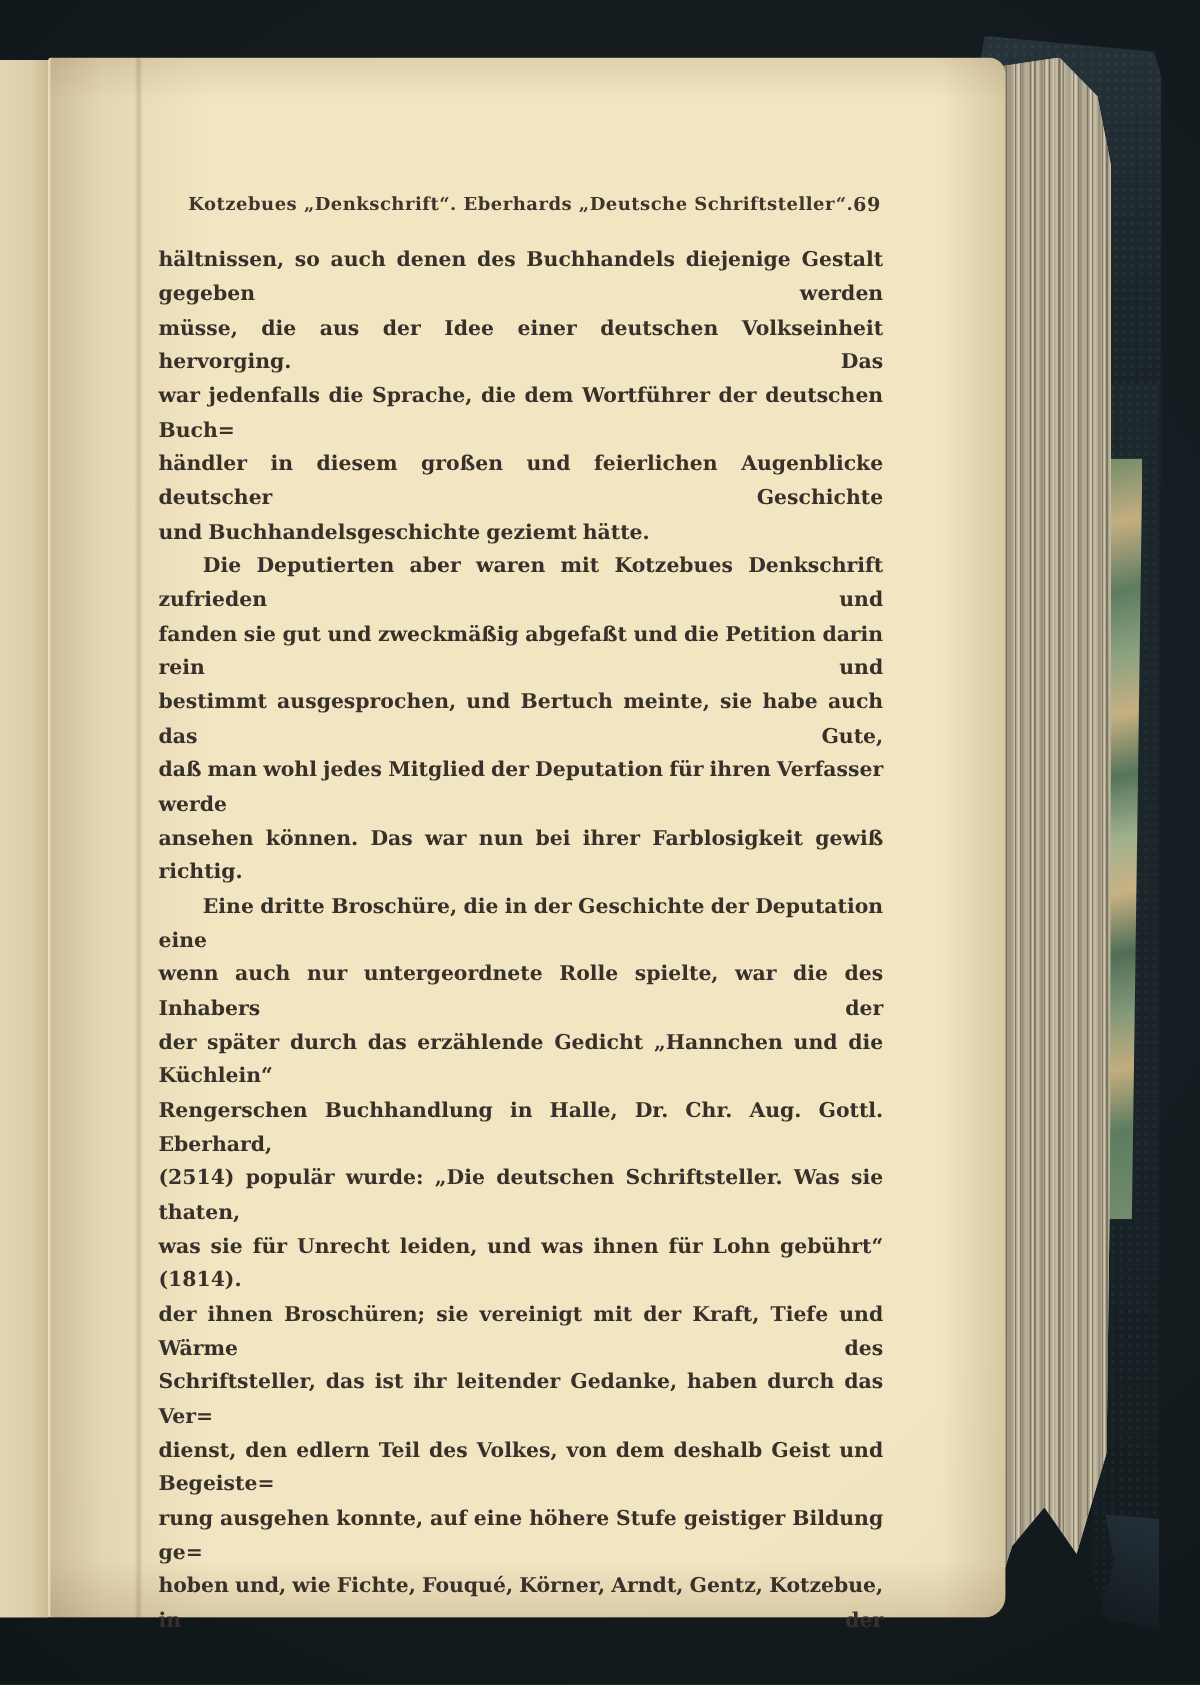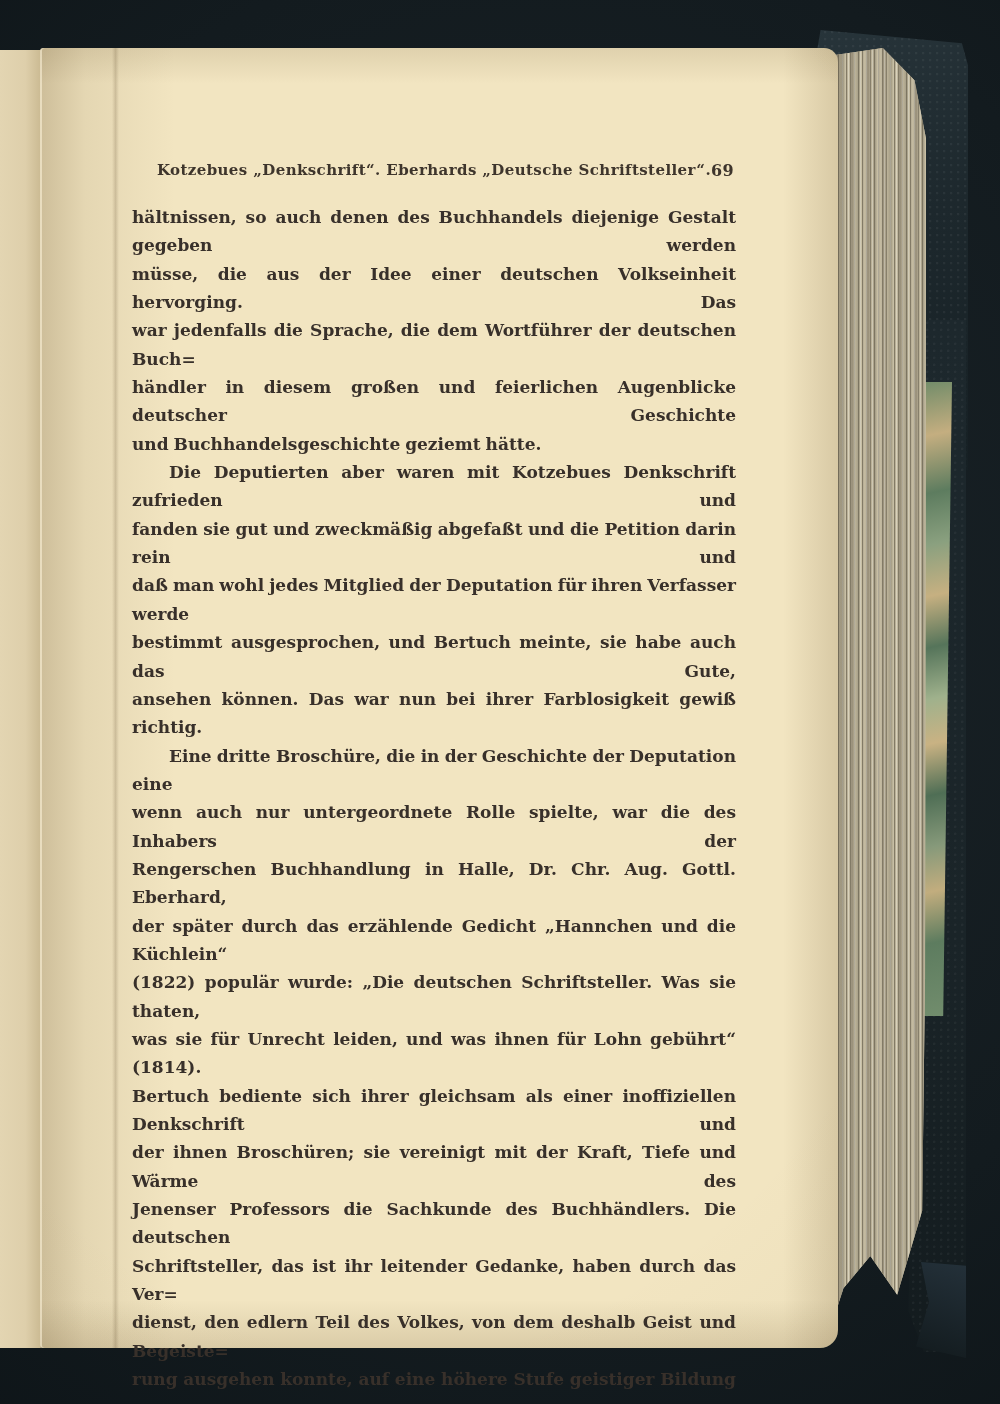--- a/index.html
+++ b/index.html
@@ -123,31 +123,29 @@
     </div>
 
     <div class="text-block">
         <div class="line">hältnissen, so auch denen des Buchhandels diejenige Gestalt gegeben werden</div>
         <div class="line">müsse, die aus der Idee einer deutschen Volkseinheit hervorging. Das</div>
         <div class="line">war jedenfalls die Sprache, die dem Wortführer der deutschen Buch=</div>
         <div class="line">händler in diesem großen und feierlichen Augenblicke deutscher Geschichte</div>
         <div class="line noj">und Buchhandelsgeschichte geziemt hätte.</div>
         <div class="line ind">Die Deputierten aber waren mit Kotzebues Denkschrift zufrieden und</div>
         <div class="line">fanden sie gut und zweckmäßig abgefaßt und die Petition darin rein und</div>
+        <div class="line">bestimmt ausgesprochen, und Bertuch meinte, sie habe auch das Gute,</div>
         <div class="line">daß man wohl jedes Mitglied der Deputation für ihren Verfasser werde</div>
-        <div class="line">bestimmt ausgesprochen, und Bertuch meinte, sie habe auch das Gute,</div>
         <div class="line noj">ansehen können. Das war nun bei ihrer Farblosigkeit gewiß richtig.</div>
         <div class="line ind">Eine dritte Broschüre, die in der Geschichte der Deputation eine</div>
         <div class="line">wenn auch nur untergeordnete Rolle spielte, war die des Inhabers der</div>
+        <div class="line">der später durch das erzählende Gedicht „Hannchen und die Küchlein“</div>
         <div class="line">Rengerschen Buchhandlung in Halle, Dr. Chr. Aug. Gottl. Eberhard,</div>
-        <div class="line">der später durch das erzählende Gedicht „Hannchen und die Küchlein“</div>
-        <div class="line">(1822) populär wurde: „Die deutschen Schriftsteller. Was sie thaten,</div>
+        <div class="line">(2514) populär wurde: „Die deutschen Schriftsteller. Was sie thaten,</div>
         <div class="line">was sie für Unrecht leiden, und was ihnen für Lohn gebührt“ (1814).</div>
-        <div class="line">Bertuch bediente sich ihrer gleichsam als einer inoffiziellen Denkschrift und</div>
         <div class="line">der ihnen Broschüren; sie vereinigt mit der Kraft, Tiefe und Wärme des</div>
-        <div class="line">Jenenser Professors die Sachkunde des Buchhändlers. Die deutschen</div>
         <div class="line">Schriftsteller, das ist ihr leitender Gedanke, haben durch das Ver=</div>
         <div class="line">dienst, den edlern Teil des Volkes, von dem deshalb Geist und Begeiste=</div>
         <div class="line">rung ausgehen konnte, auf eine höhere Stufe geistiger Bildung ge=</div>
         <div class="line">hoben und, wie Fichte, Fouqué, Körner, Arndt, Gentz, Kotzebue, in der</div>
       </div>
   </div>
 </div>
 
 </body></html>

